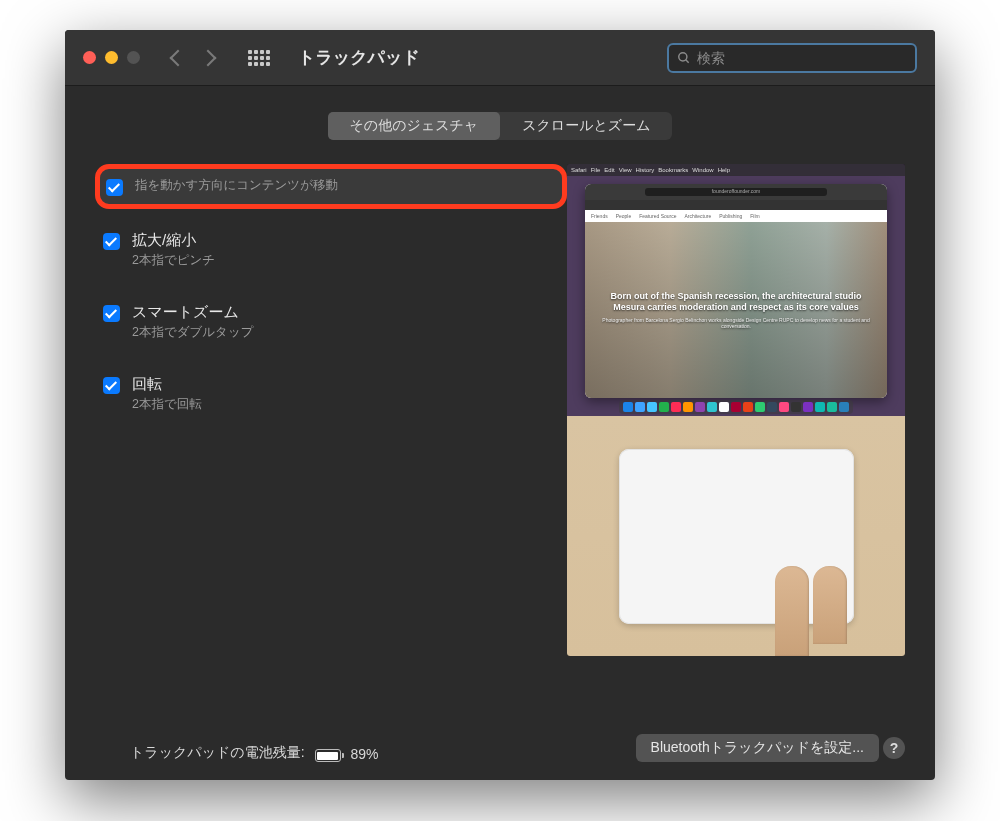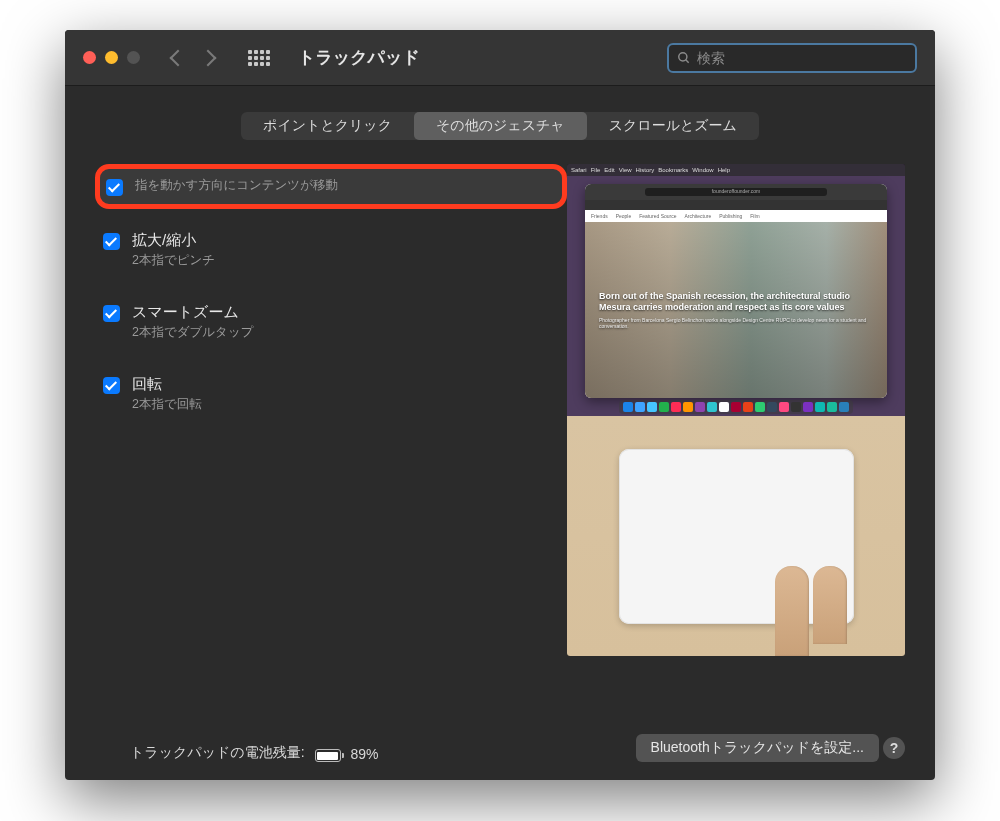--- a/index.html
+++ b/index.html
@@ -167,21 +167,21 @@
       background: #fff; border-radius: 6px; overflow:hidden;
       box-shadow: 0 4px 12px rgba(0,0,0,0.4);
     }
     .sf-toolbar{ height:16px; background:#3a3a3a; display:flex; align-items:center; justify-content:center;}
     .sf-url{ width:60%; height:8px; background:#1f1f1f; border-radius:3px; font-size:5px; color:#aaa; text-align:center;}
     .sf-tabs{ height:10px; background:#333;}
     .sf-nav{ height:12px; background:#fff; display:flex; gap:8px; align-items:center; padding:0 6px;}
     .sf-nav span{font-size:5px; color:#666;}
     .sf-hero{ position:relative; height:calc(100% - 38px); background:linear-gradient(rgba(0,0,0,0.1),rgba(0,0,0,0.35)),
       linear-gradient(90deg,#b9a891 0%,#cdbfa8 28%,#9fb3a6 55%,#b8c4bb 80%,#b29e88 100%);
-      display:flex; align-items:center; justify-content:center; text-align:left; padding:0 14px;}
+      display:flex; align-items:center; justify-content:center; text-align:center; padding:0 14px;}
     .sf-hero .ht{ color:#fff; font-size:9px; font-weight:700; line-height:1.25; text-shadow:0 1px 2px rgba(0,0,0,0.7);}
     .sf-hero .hs{ color:#eee; font-size:5px; margin-top:4px; text-shadow:0 1px 2px rgba(0,0,0,0.7);}
     .dock{ position:absolute; bottom:2px; left:50%; transform:translateX(-50%);
       height:14px; display:flex; gap:2px; background:rgba(60,60,60,0.5); padding:2px 4px; border-radius:4px;}
     .dock i{ width:10px; height:10px; border-radius:2px;}
 
     .trackpad-half {
       flex: 1;
       background: linear-gradient(#d9c4a2,#d7c09c);
       position: relative;
@@ -250,21 +250,20 @@
           <circle cx="10" cy="10" r="7"></circle>
           <line x1="20" y1="20" x2="15" y2="15"></line>
         </svg>
       <input type="text" placeholder="検索" style="">
     </div>
   </div>
 
   <div class="content">
 
     <div class="seg">
-      <div>ポイントとクリック</div>
       <div class="active">その他のジェスチャ</div>
       <div>スクロールとズーム</div>
     </div>
 
     <div class="main-area">
 
       <div class="options">
 
         <div class="option-row highlight-box">
           <div class="checkbox"></div>

